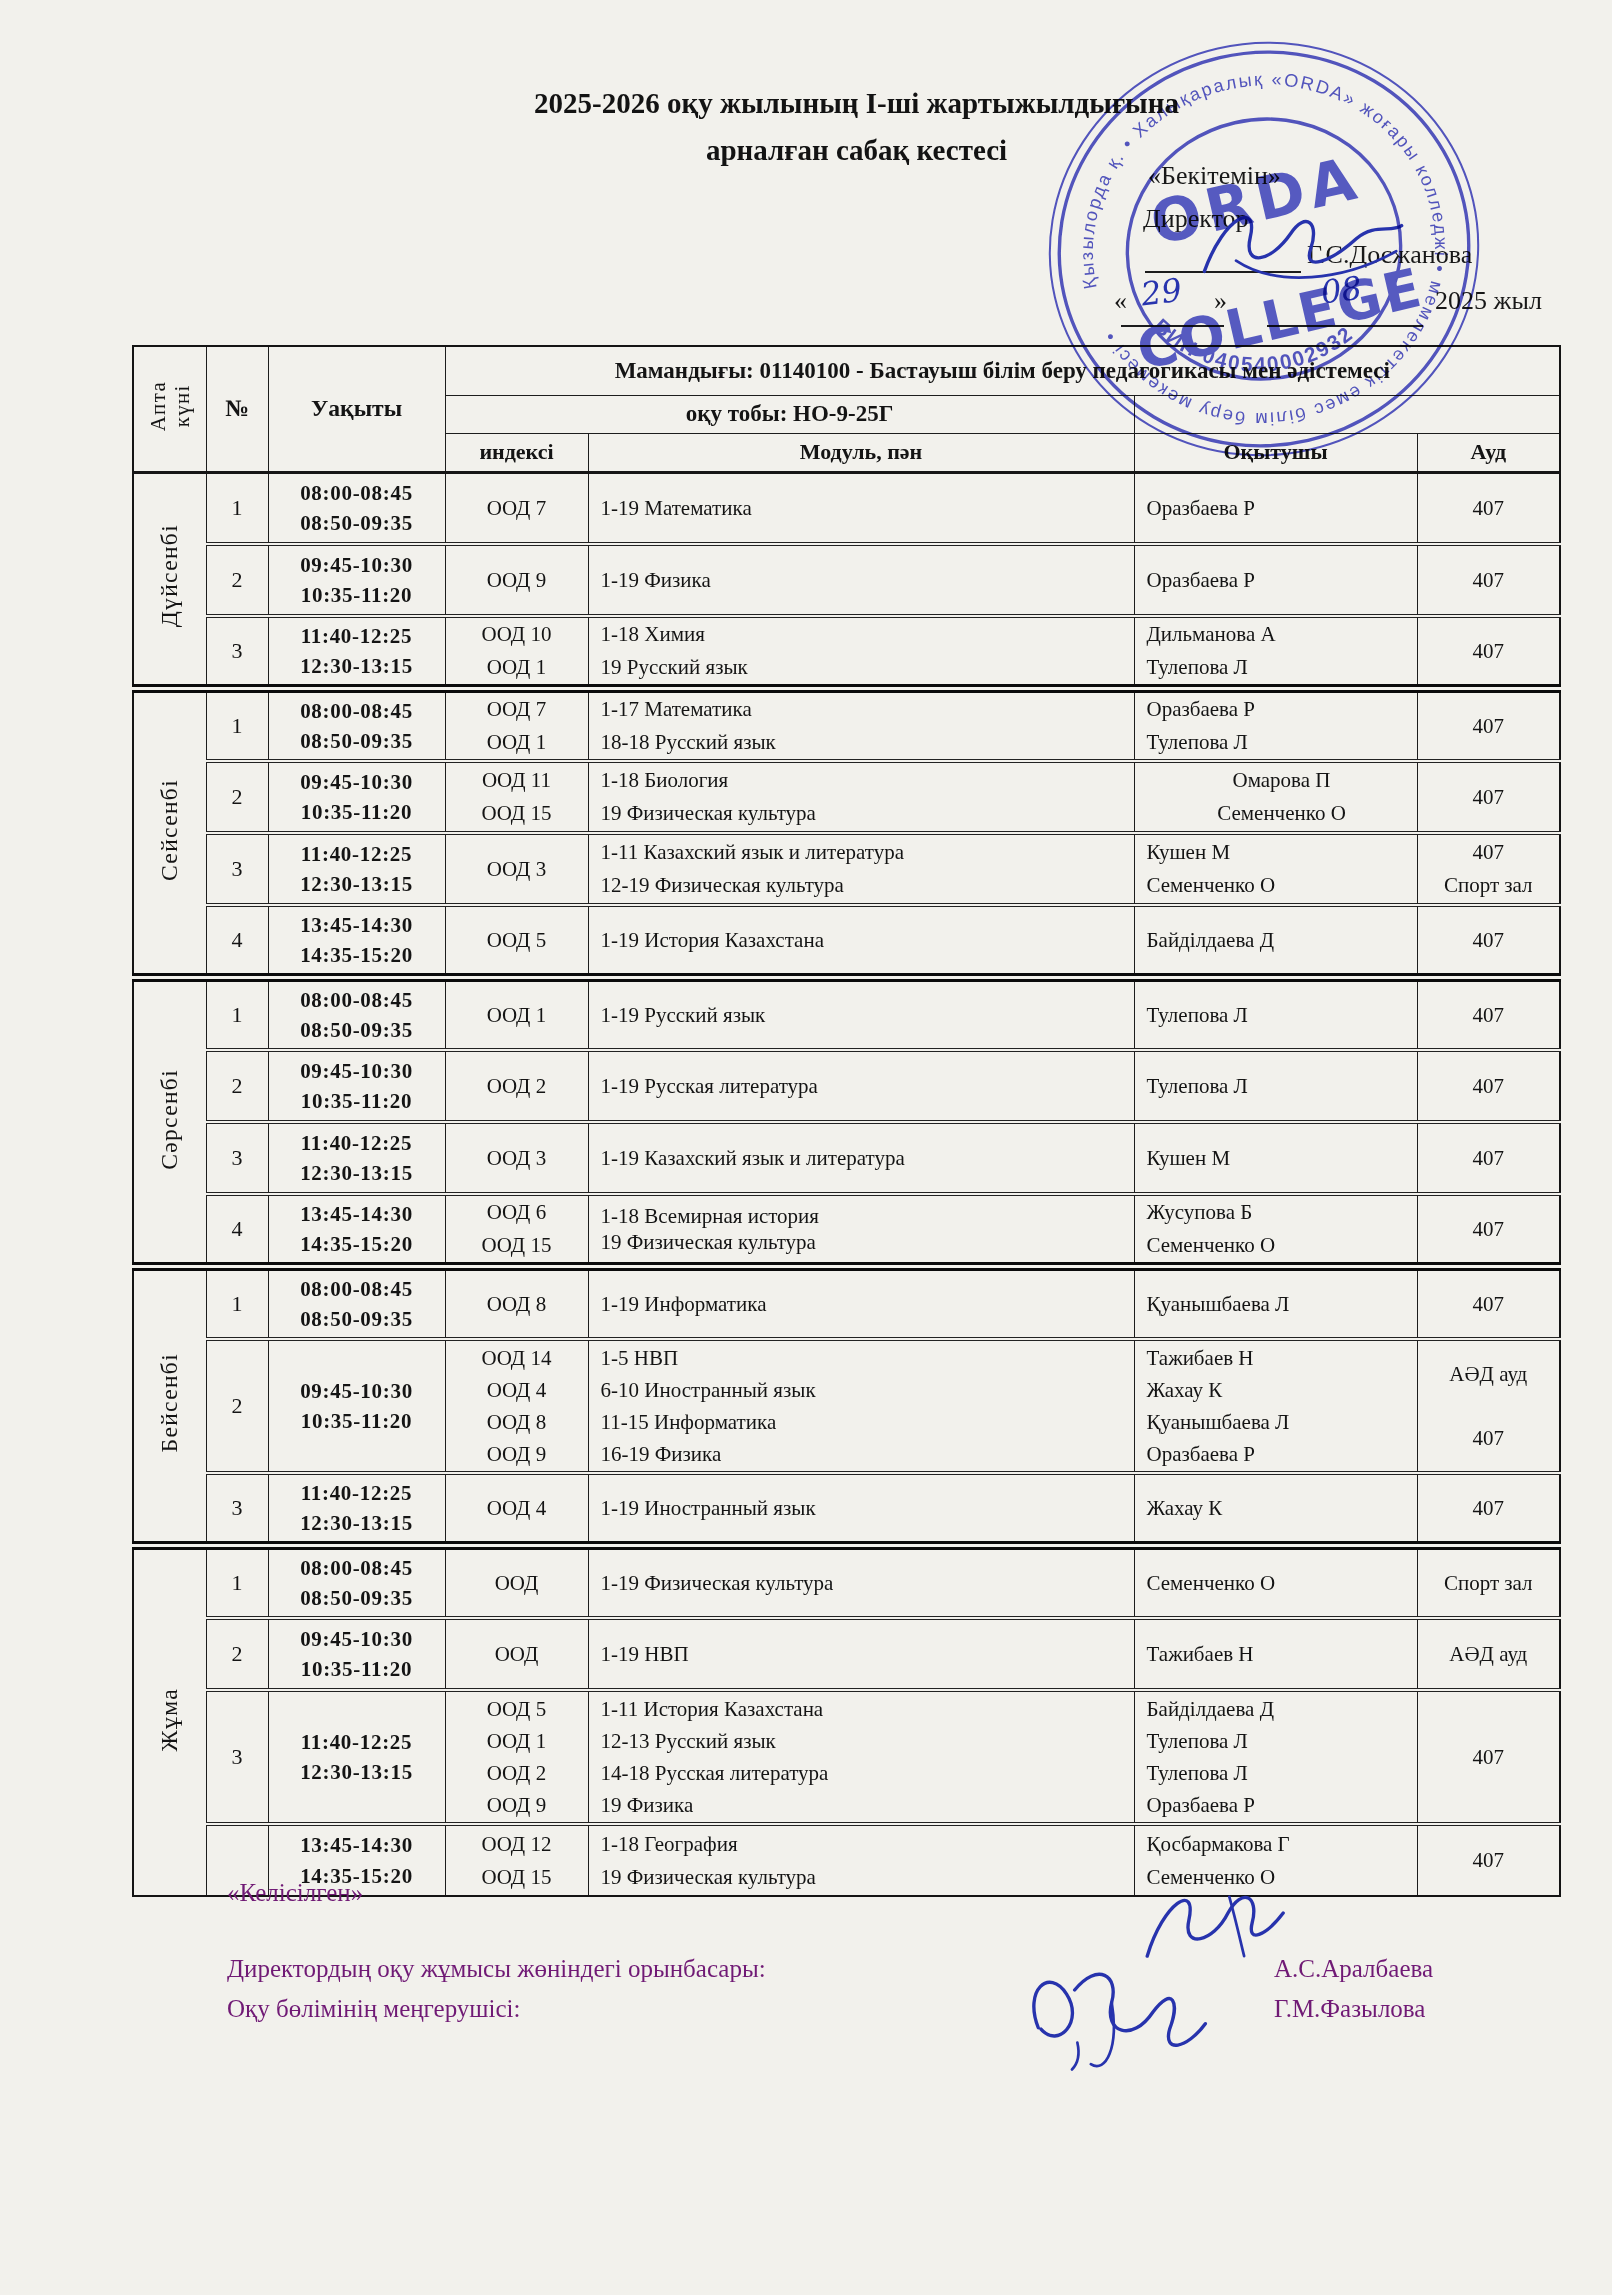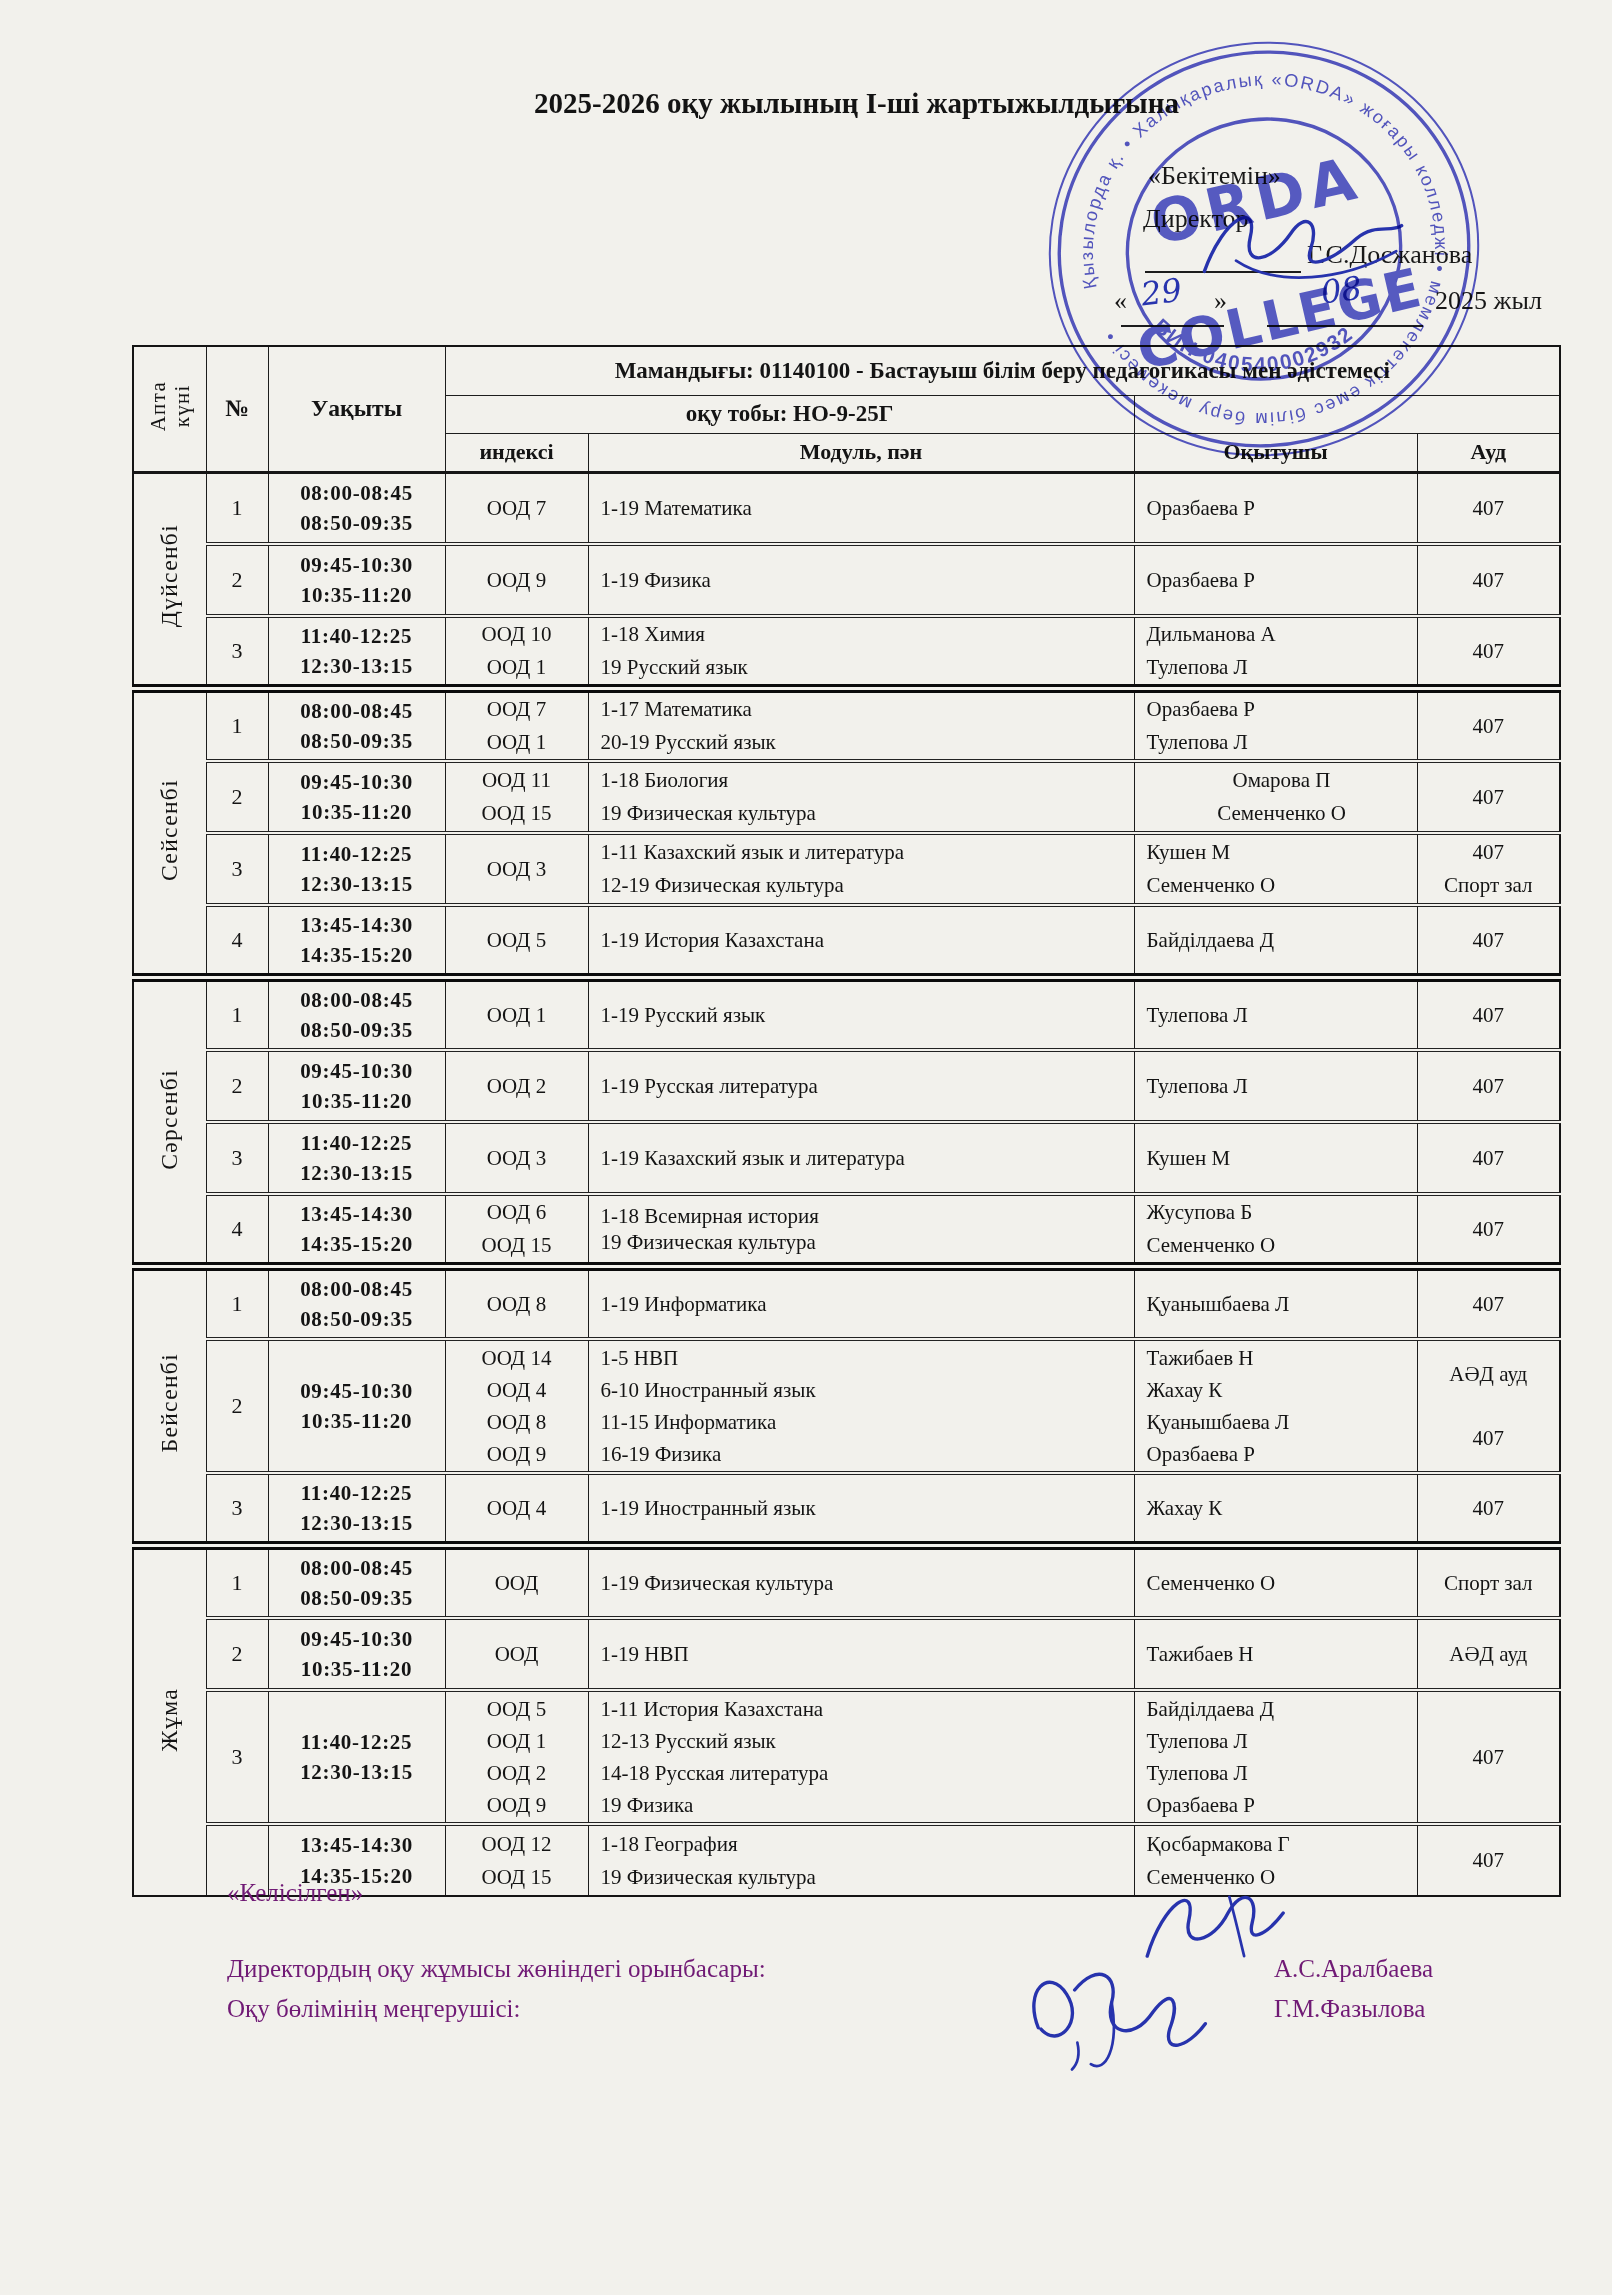--- a/index.html
+++ b/index.html
@@ -70,20 +70,21 @@
   .sig{position:absolute;z-index:5;}
   .sig path{fill:none;stroke:#2733ad;stroke-linecap:round;stroke-linejoin:round;}
 </style>
 </head>
 <body>
 
 <div class="page">
 
   <div class="title">
     <div>2025-2026 оқу жылының I-ші  жартыжылдығына</div>
+    <div>арналған сабақ кестесі</div>
   </div>
 
   <div class="ap" style="left:1148px;top:161px;">«Бекітемін»</div>
   <div class="ap" style="left:1143px;top:204px;">Директор</div>
   <div class="ap" style="left:1307px;top:240px;">Г.С.Досжанова</div>
   <div class="uline" style="left:1145px;top:271px;width:156px;"></div>
 
   <div class="ap" style="left:1114px;top:286px;">«</div>
   <div class="hand" style="left:1141px;top:273px;">29</div>
   <div class="ap" style="left:1214px;top:286px;">»</div>
@@ -269,21 +270,21 @@
           </td>
           <td>
             <div class="box c" style="height: 66px;">
               <div class="ln">ООД 7</div>
               <div class="ln">ООД 1</div>
             </div>
           </td>
           <td>
             <div class="box l" style="height: 66px;">
               <div class="ln">1-17 Математика</div>
-              <div class="ln">20-19 Русский язык</div>
+              <div class="ln">18-18 Русский язык</div>
             </div>
           </td>
           <td>
             <div class="box l" style="height: 66px;">
               <div class="ln">Оразбаева Р</div>
               <div class="ln">Тулепова Л</div>
             </div>
           </td>
           <td>
             <div class="box c aud" style="height: 66px;">

